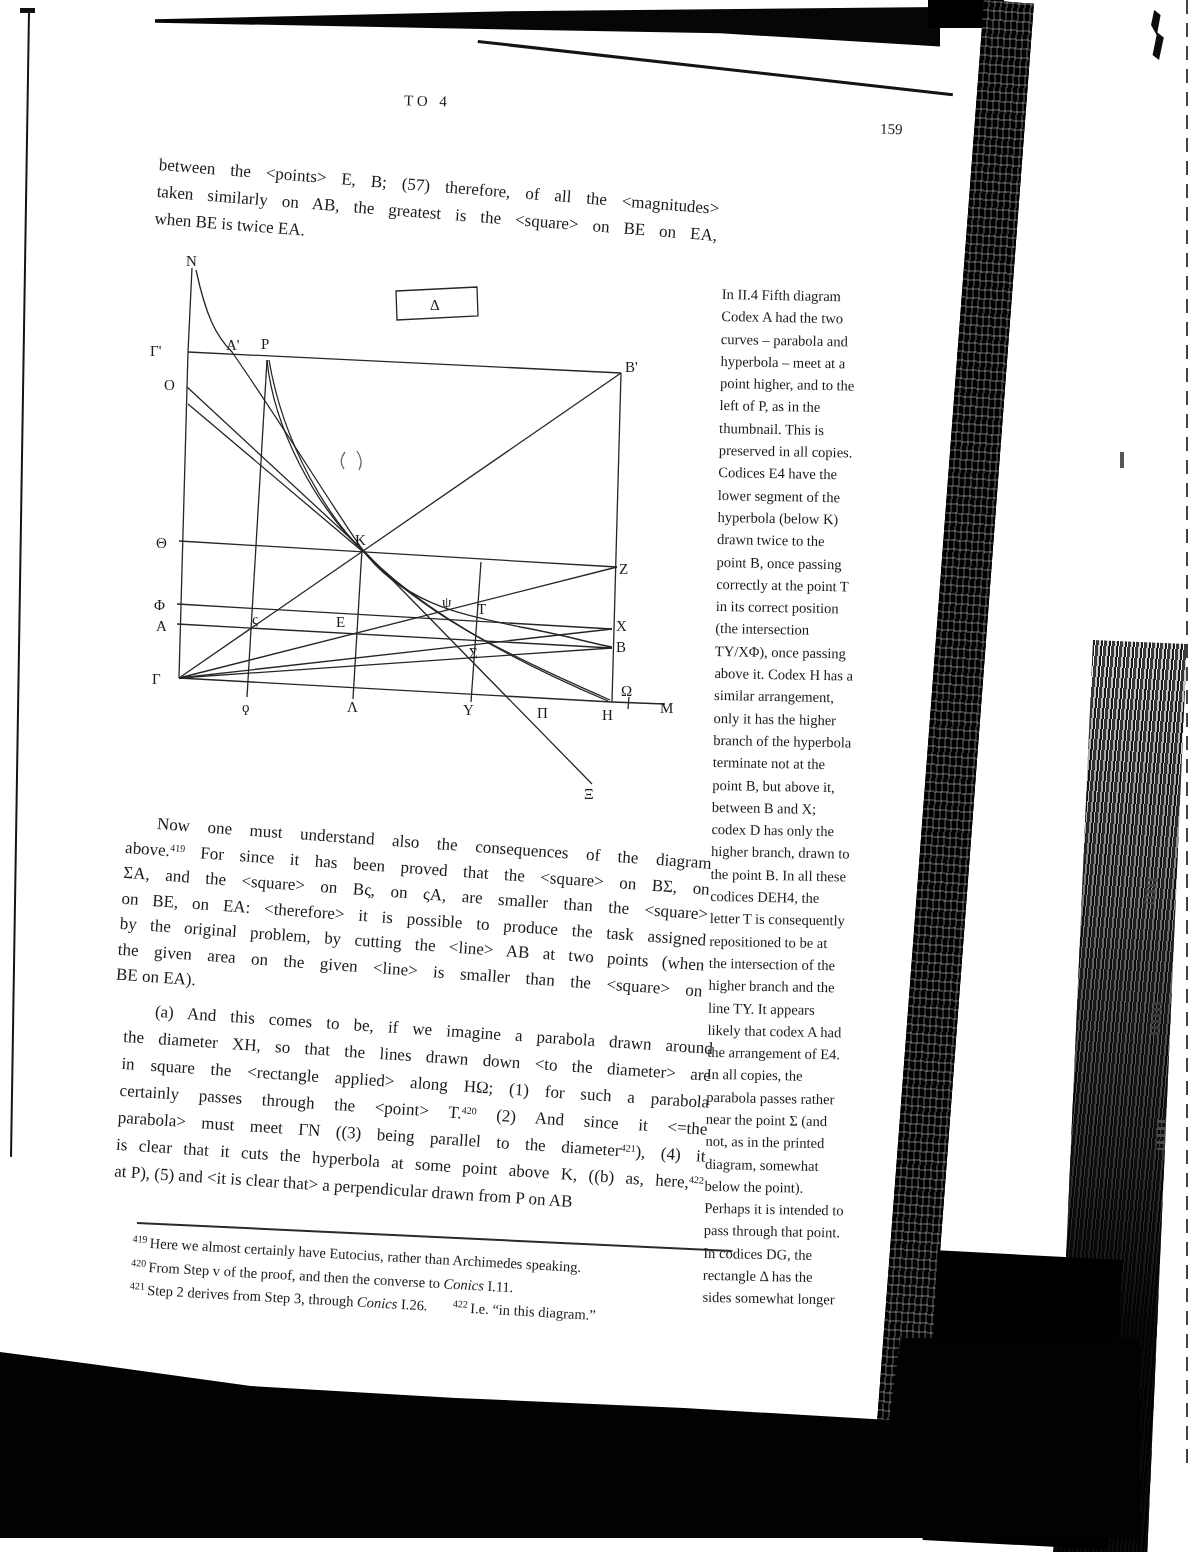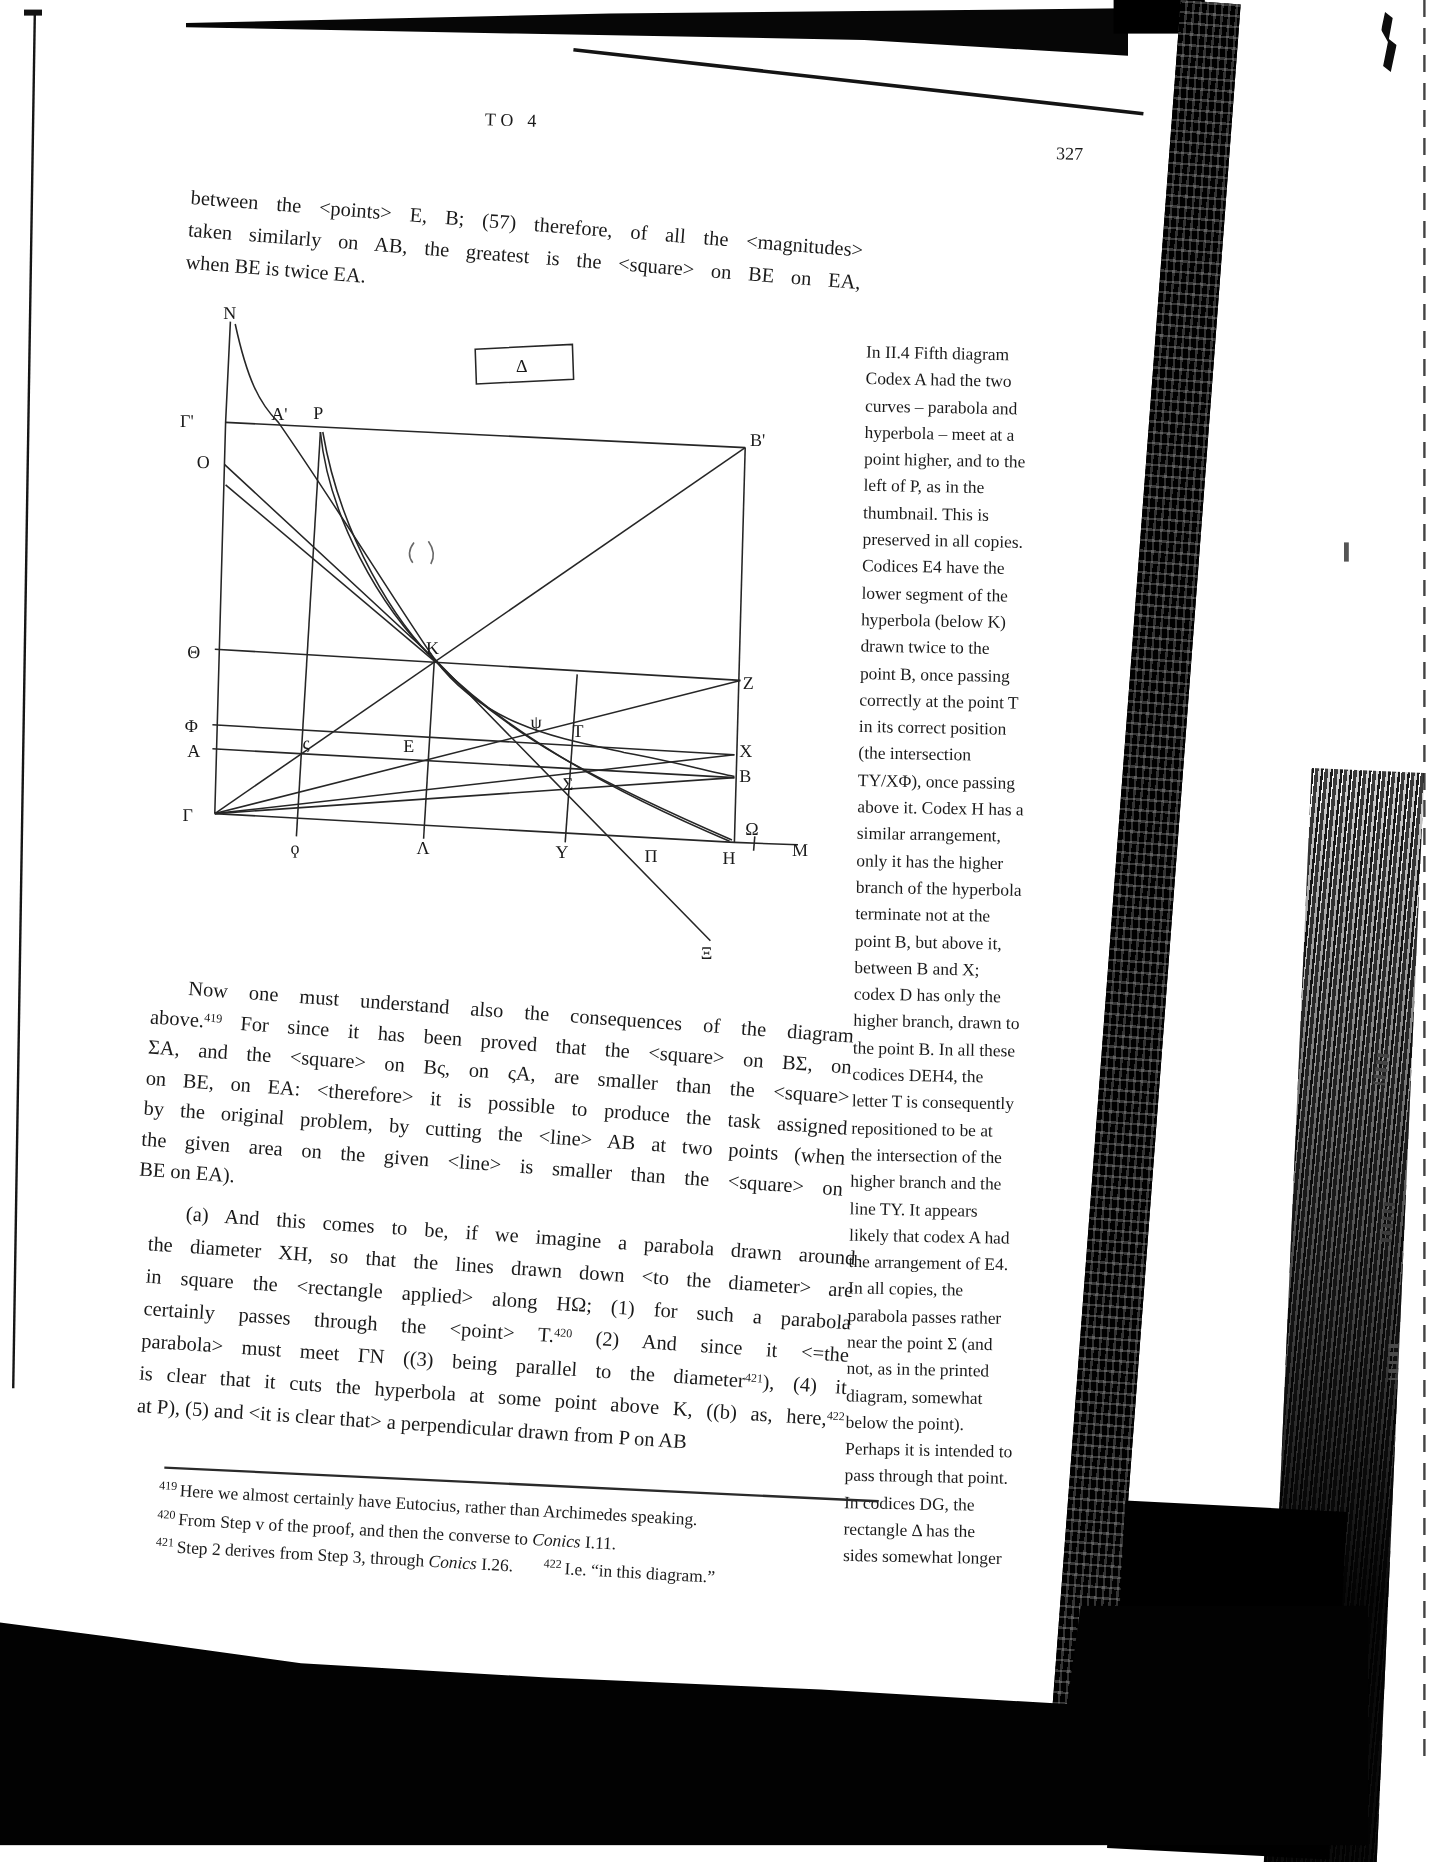--- a/index.html
+++ b/index.html
@@ -82,21 +82,21 @@
   <div class="artifact left-line"></div>
   <div class="artifact left-cap"></div>
   <div class="artifact right-dash-line"></div>
   <div class="artifact speck-a"></div>
   <div class="artifact speck-b"></div>
   <div class="artifact speck-c"></div>
   <div class="artifact speck-d"></div>
   <div class="artifact speck-e"></div>
 
   <div class="running-head">TO 4</div>
-  <div class="page-num">327</div>
+  <div class="page-num">159</div>
 
   <div class="para para-top">
       <div class="tl"><span>between the &lt;points&gt; E, B; (57) therefore, of all the &lt;magnitudes&gt;</span></div>
       <div class="tl"><span>taken similarly on AB, the greatest is the &lt;square&gt; on BE on EA,</span></div>
       <div class="tl"><span>when BE is twice EA.</span></div>
     </div>
 
   <svg class="figure" width="1200" height="1552" viewBox="0 0 1200 1552">
     <polyline points="192,268 188,352 179,678"></polyline>
     <path d="M188,352 L621,373"></path>

